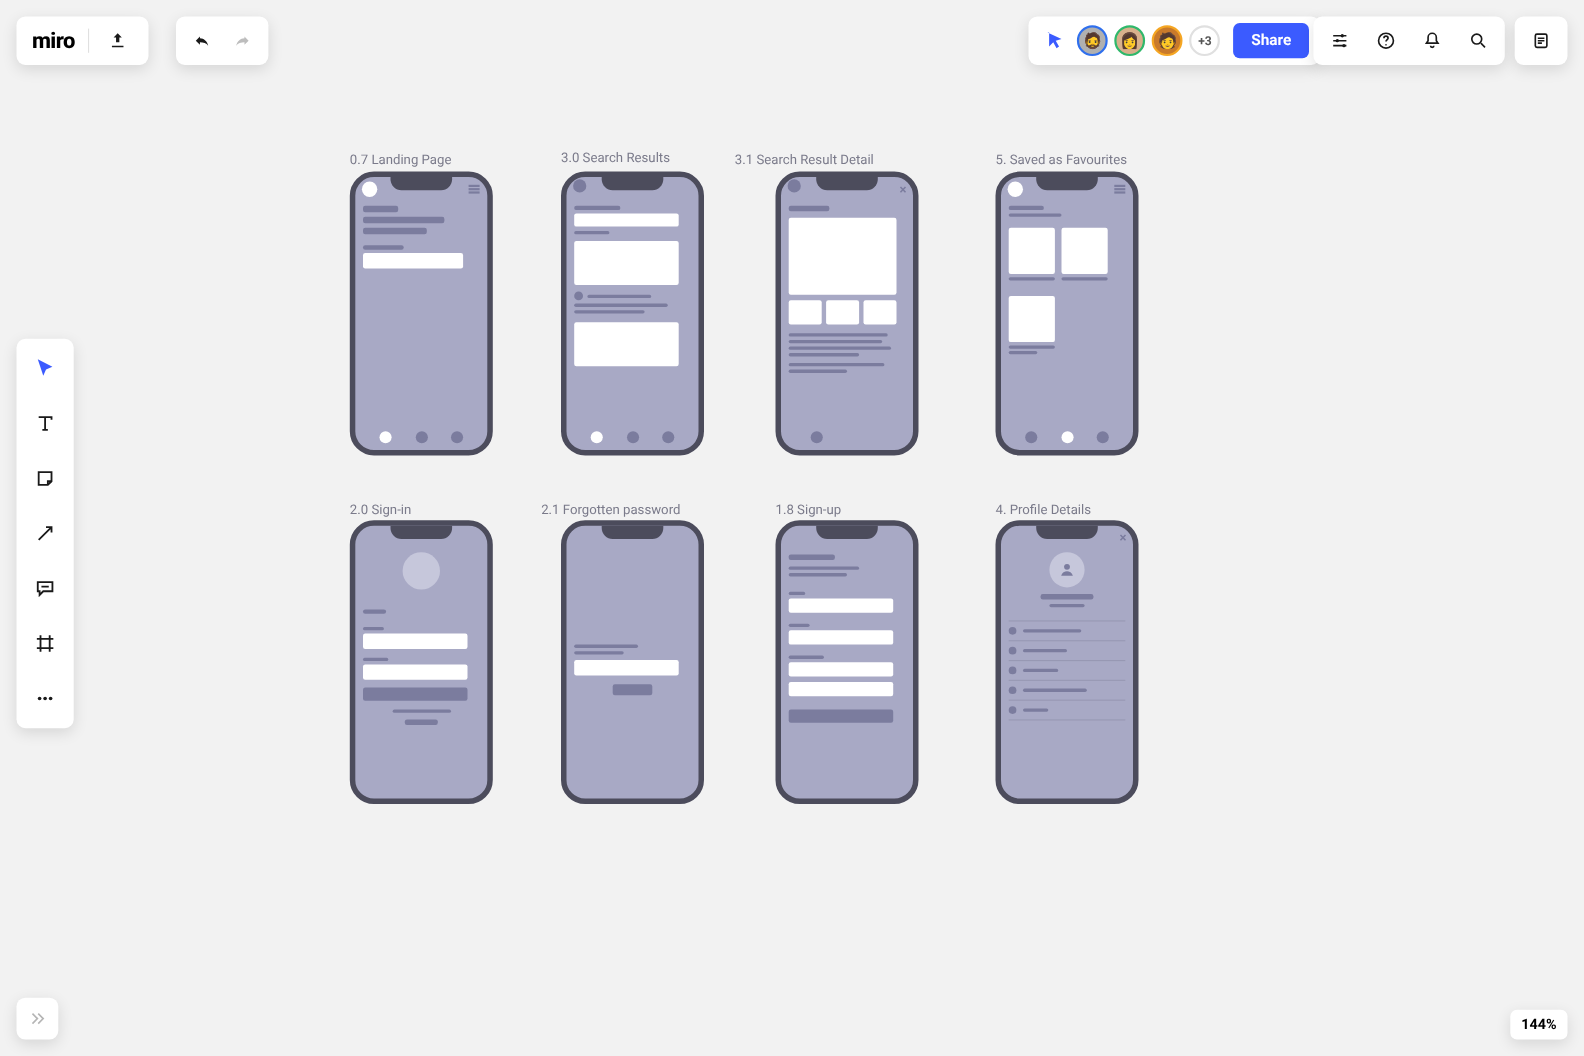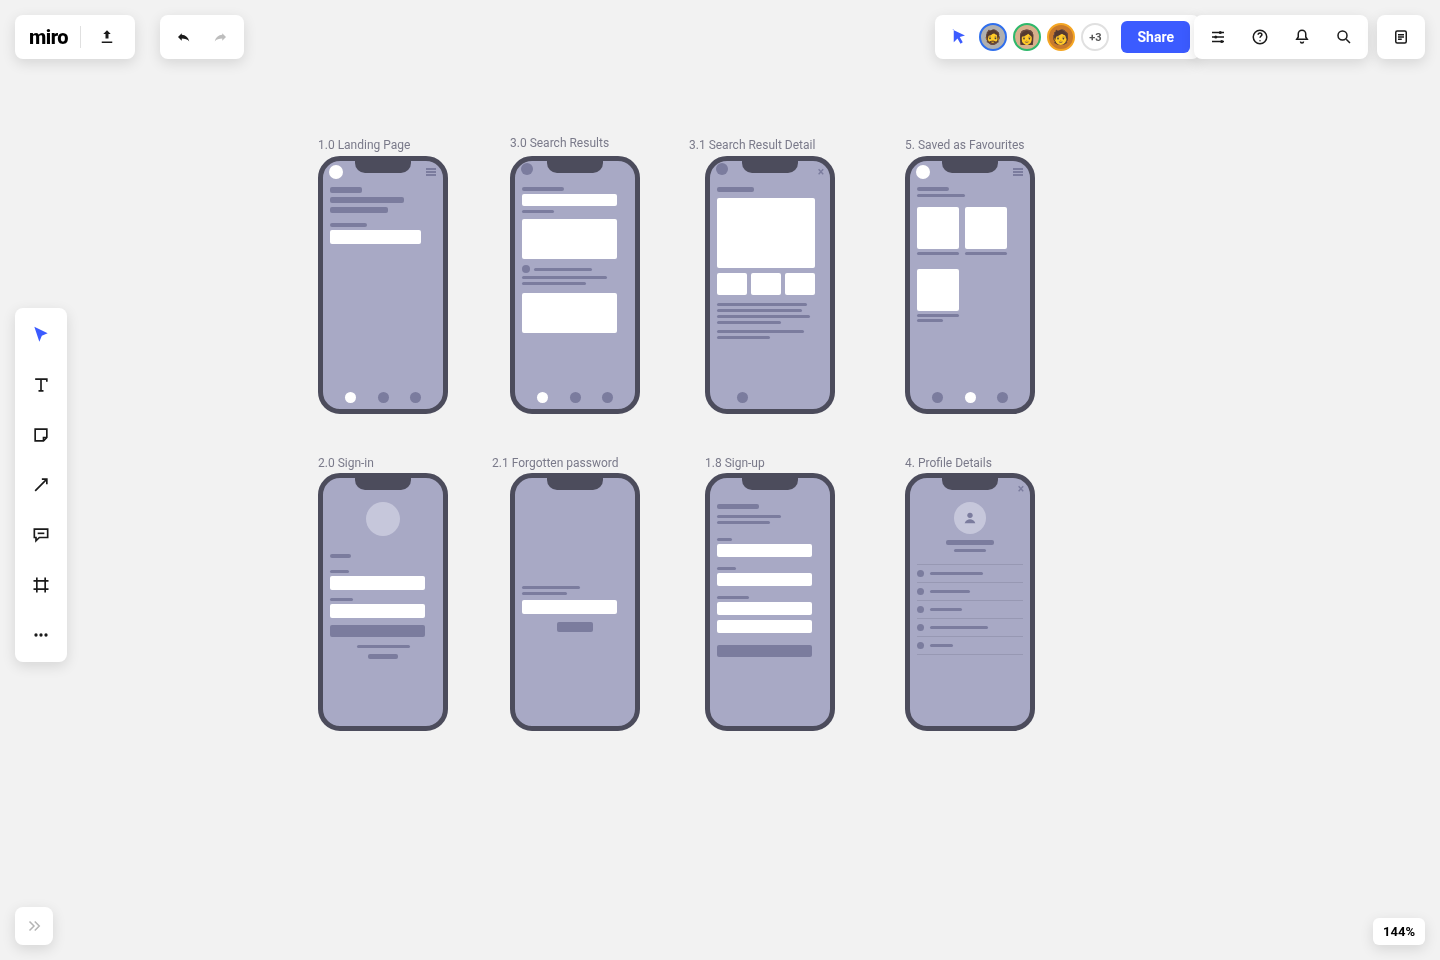--- a/index.html
+++ b/index.html
@@ -213,21 +213,21 @@
 
     <path d="M573 413 L573 442 L860 442 L860 612 L900 612" marker-end="url(#ah)"></path>
 
     <path d="M441 662 L468 662 L468 800 L565 800 L565 754" marker-end="url(#ah)"></path>
     <path d="M468 800 L769 800 L769 754" marker-end="url(#ah)"></path>
 
     <path d="M379 731 L379 815"></path>
     <path d="M379 815 L468 815"></path>
   </svg>
 
-  <span class="frame-label" style="left:318px;top:138px">1.0 Landing Page</span>
+  <span class="frame-label" style="left:318px;top:138px">0.7 Landing Page</span>
   <div class="phone" style="left:318px;top:156px">
     <span class="notch"></span>
     <span class="pav"></span>
     <span class="ham">
         <span></span>
         <span></span>
         <span></span>
       </span>
     <div class="screen">
       <div class="blk" style="height:6px;width:30%;margin-top:8px"></div>
@@ -260,21 +260,21 @@
       <div class="blk" style="height:3px;width:60%;margin-top:3px"></div>
       <div class="wht" style="height:40px;width:90%;margin-top:8px"></div>
     </div>
     <div class="dots">
         <span class="dot lit"></span>
         <span class="dot"></span>
         <span class="dot"></span>
       </div>
   </div>
 
-  <span class="frame-label" style="left:689px;top:138px">3.1 Search Result Detail</span>
+  <span class="frame-label" style="left:668px;top:138px">3.1 Search Result Detail</span>
   <div class="phone" style="left:705px;top:156px">
     <span class="notch"></span>
     <span class="closex">×</span>
     <div class="screen">
       <div style="position:absolute;top:2px;left:6px;width:12px;height:12px;border-radius:50%;background:var(--phoneDark)"></div>
       <div class="blk" style="height:5px;width:35%;margin-top:8px"></div>
       <div class="wht" style="height:70px;width:92%;margin-top:6px"></div>
       <div style="display:flex;gap:4px;margin-top:5px;width:92%">
         <div class="wht" style="height:22px;flex:1"></div>
         <div class="wht" style="height:22px;flex:1"></div>

